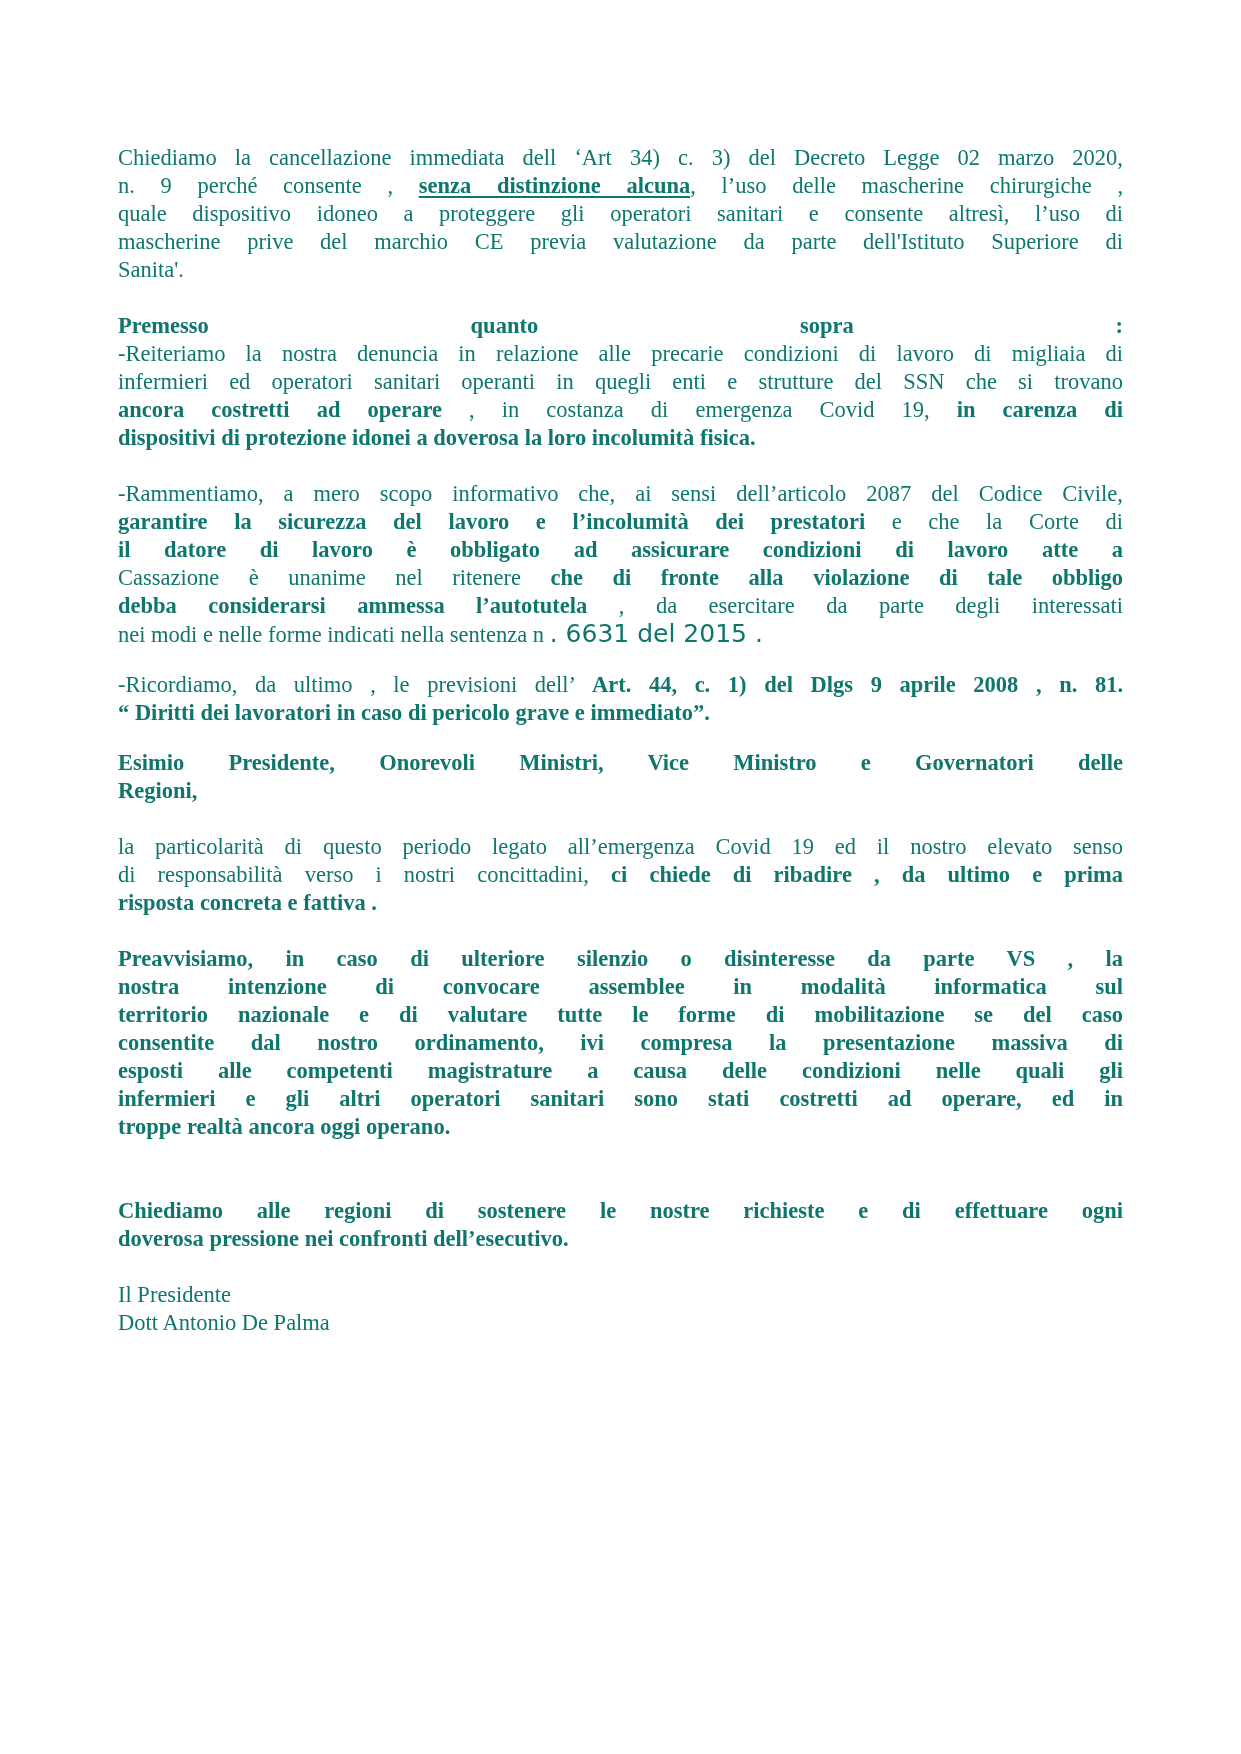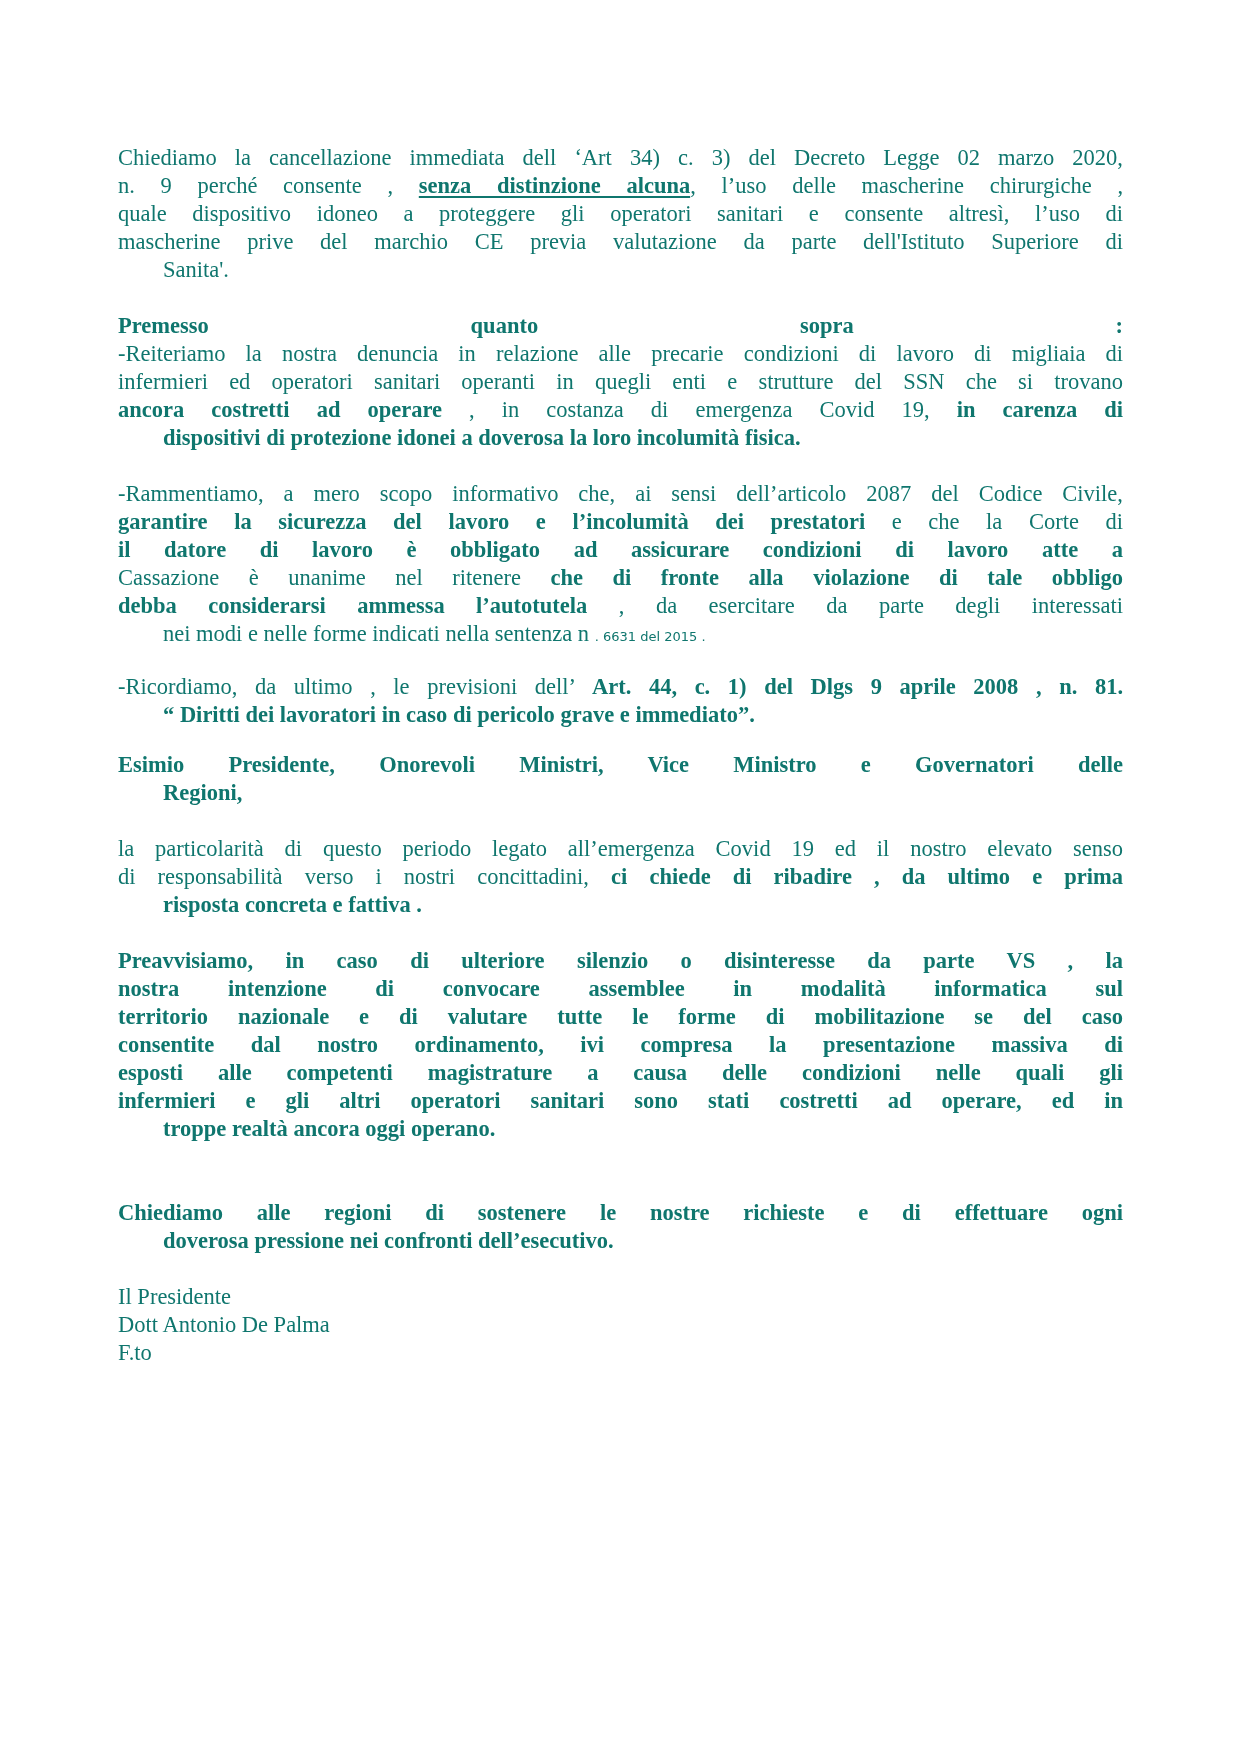--- a/index.html
+++ b/index.html
@@ -4,24 +4,24 @@
 <style>
   html, body { margin: 0; padding: 0; background: #ffffff; }
   body { width: 1241px; height: 1754px; position: relative; overflow: hidden; }
   .page {
     position: absolute; left: 118px; top: 144px; width: 1005px;
     font-family: "Liberation Serif", "DejaVu Serif", serif;
     font-size: 22.5px; line-height: 28px; color: #0f766e;
   }
   .para { margin: 0; text-align: justify; }
   .para .line { display: block; text-align: justify; text-align-last: justify; white-space: normal; }
-  .para .line.last { text-align-last: left; margin-left: 45px; }
+  .para .line.last { text-align-last: left; }
   .b { font-weight: bold; }
   .u { text-decoration: underline; text-decoration-thickness: 2px; text-underline-offset: 3px; }
-  .sans { font-family: "DejaVu Sans", "Liberation Sans", sans-serif; font-size: 13px; }
+  .sans { font-family: "DejaVu Sans", "Liberation Sans", sans-serif; font-size: 25px; }
   .gap-md { height: 22px; }
   .gap-lg { height: 28px; }
   .gap-xl { height: 56px; }
 </style>
 </head>
 <body>
 
 <div class="page">
   <div class="para">
       <span class="line"><span>Chiediamo la cancellazione immediata dell ‘Art 34) c. 3) del Decreto Legge 02 marzo 2020,</span></span>
@@ -75,15 +75,14 @@
     </div>
   <div class="gap-xl"></div>
   <div class="para">
       <span class="line"><span class="b">Chiediamo alle regioni di sostenere le nostre richieste e di effettuare ogni</span></span>
       <span class="line last"><span class="b">doverosa pressione nei confronti dell’esecutivo.</span></span>
     </div>
   <div class="gap-lg"></div>
   <div class="signature">
     <div>Il Presidente</div>
     <div>Dott Antonio De Palma</div>
-    <div>F.to</div>
   </div>
 </div>
 
 </body></html>

